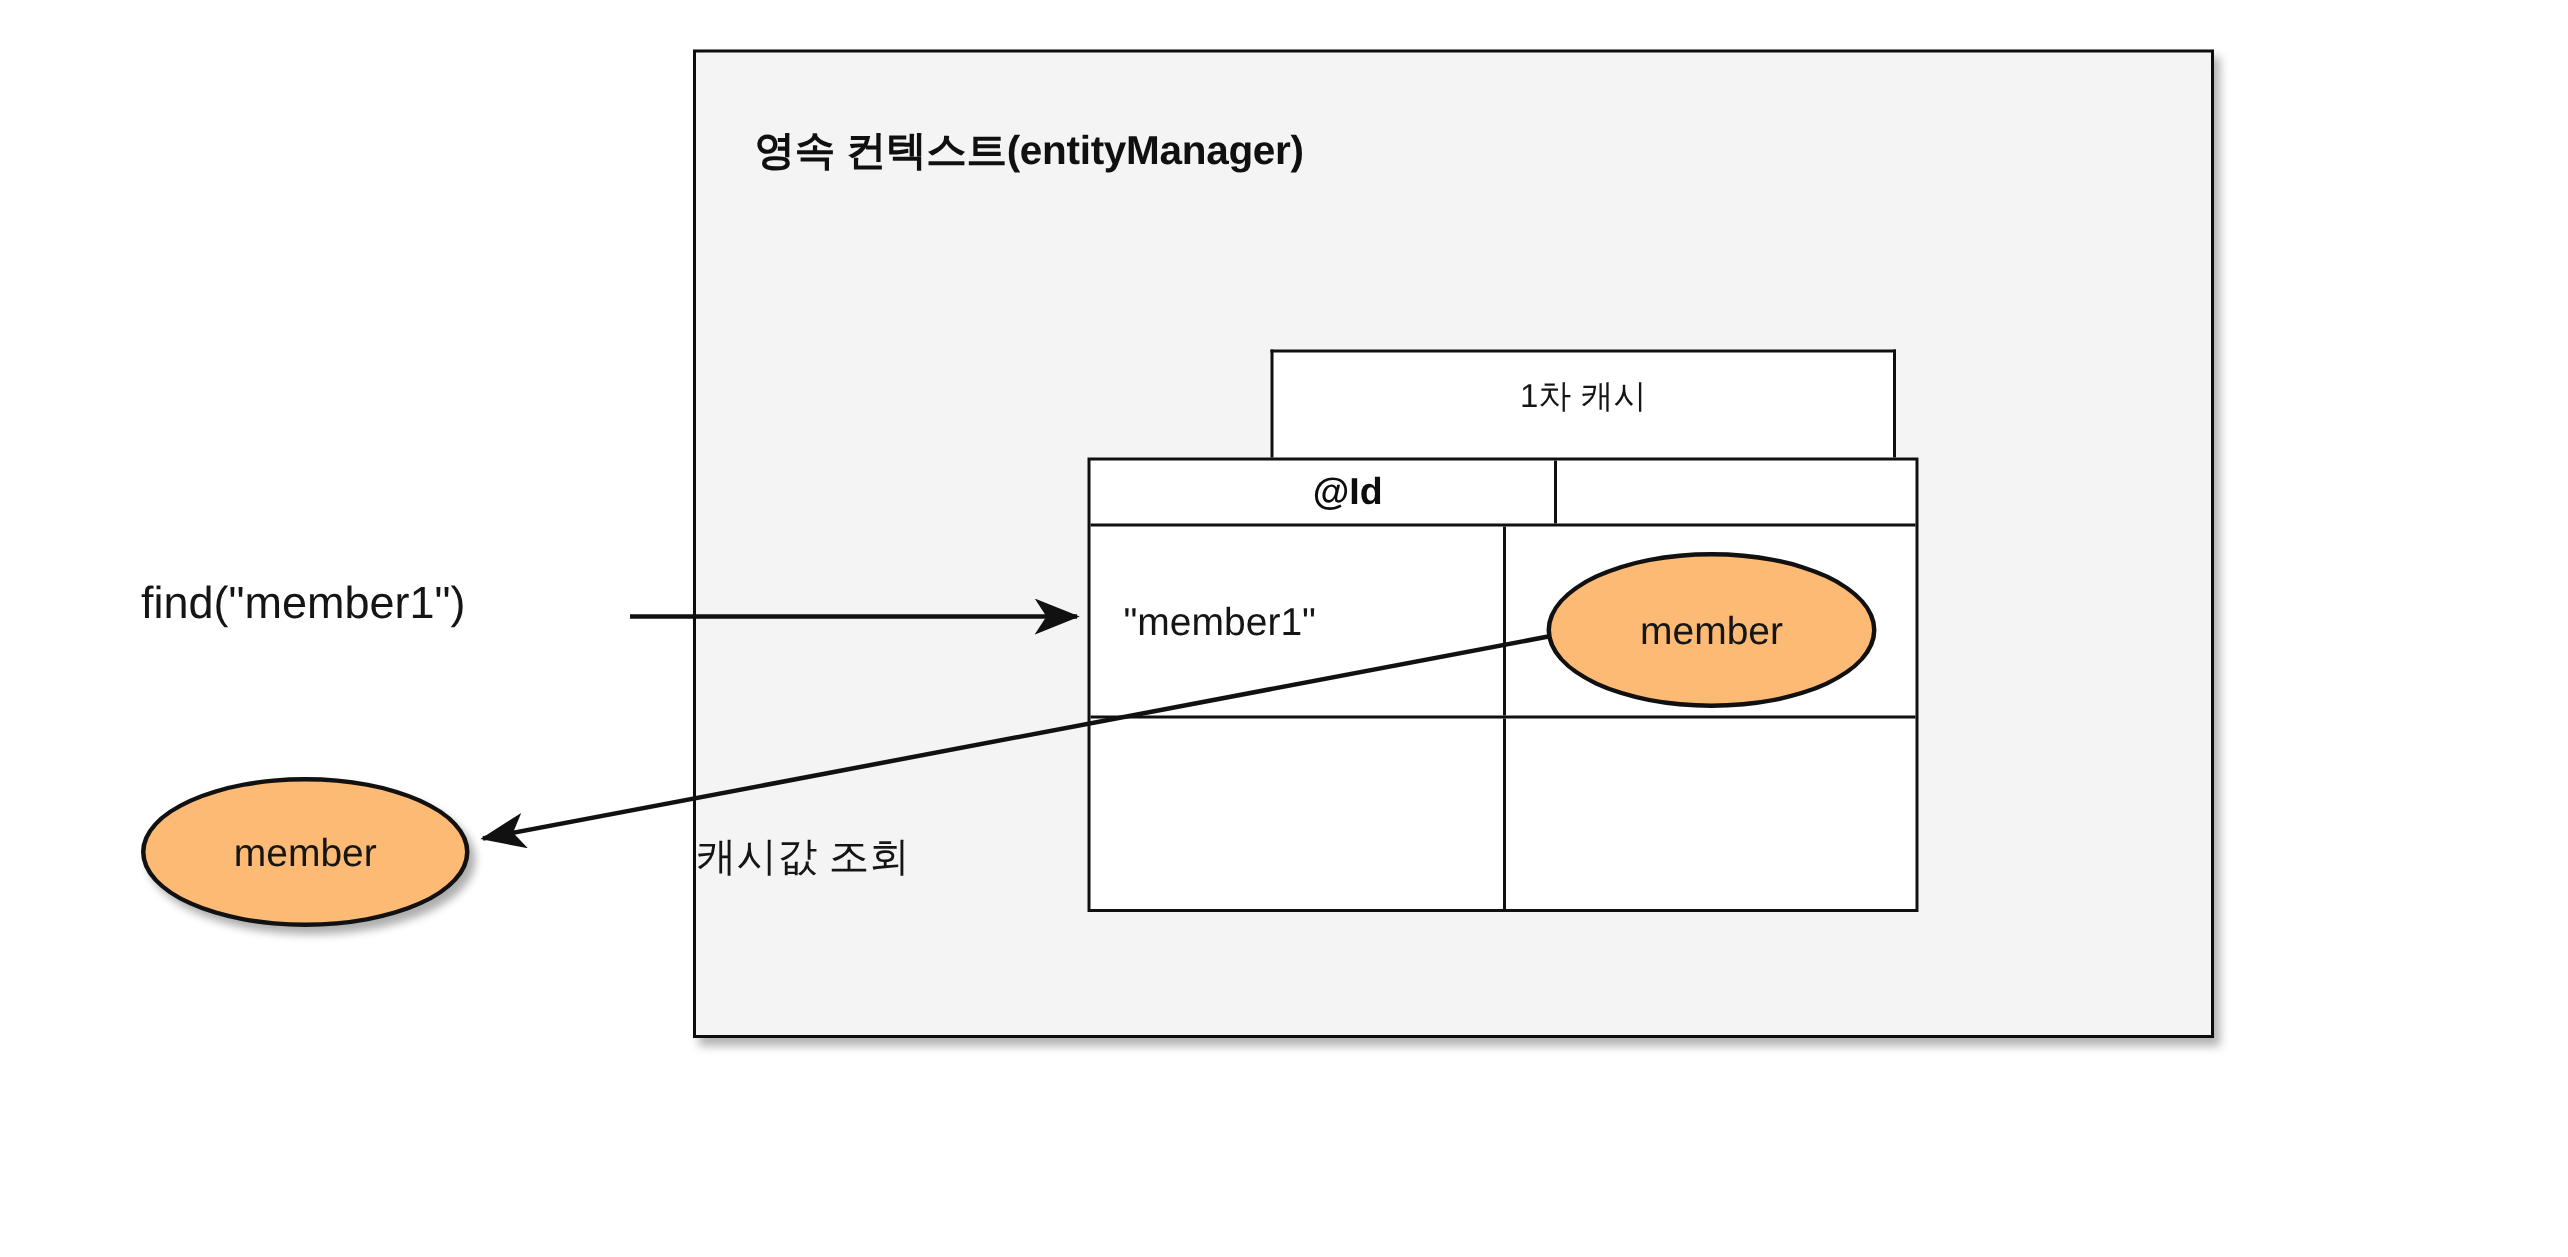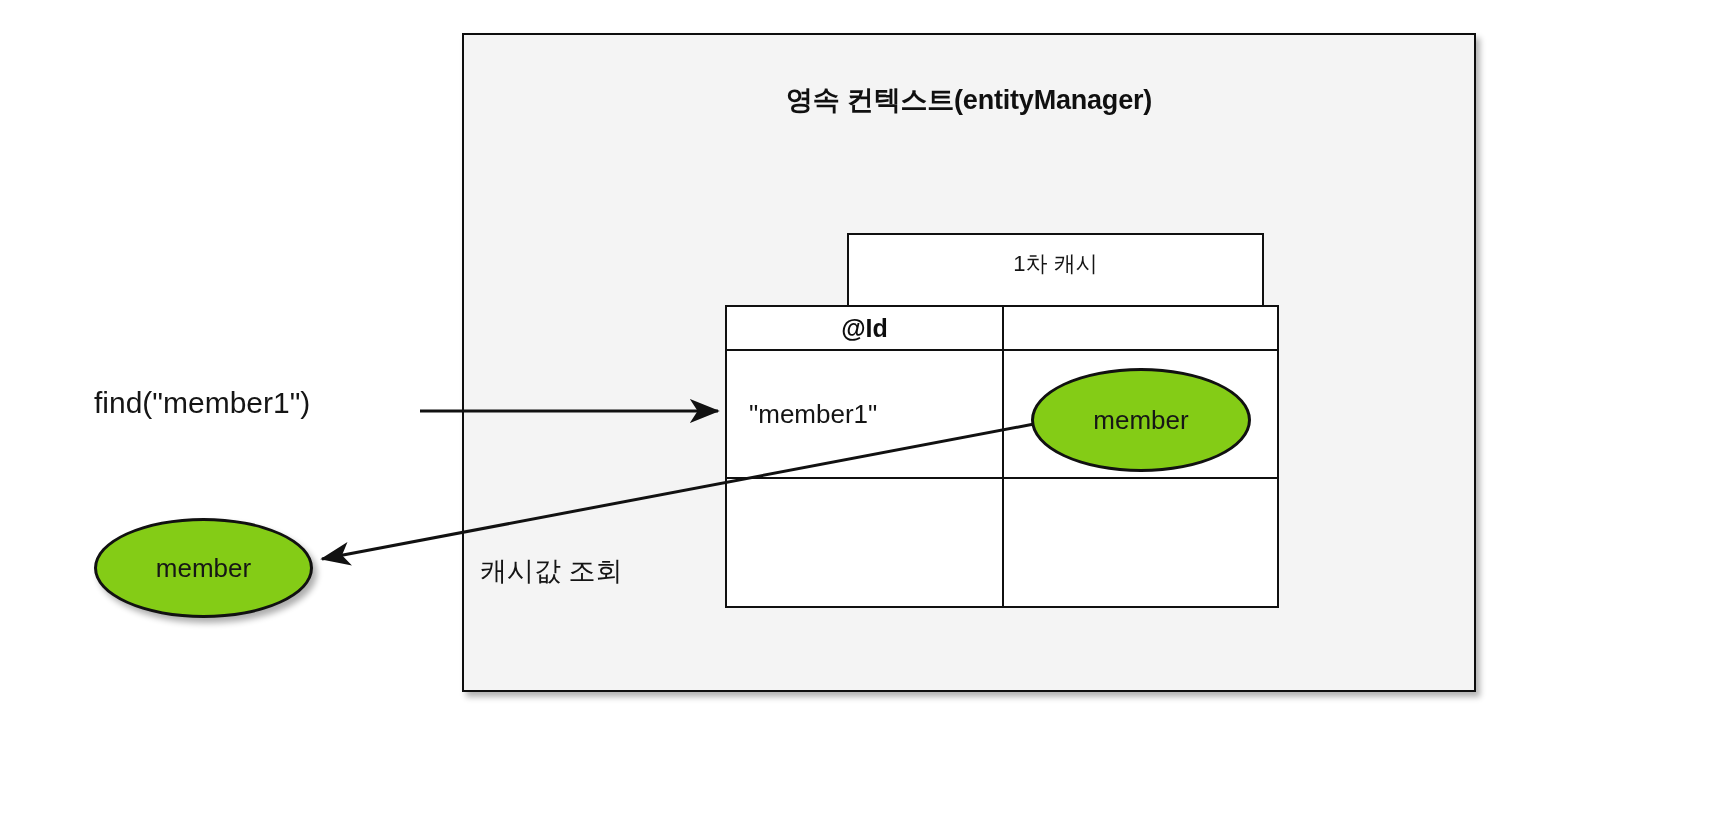--- a/index.html
+++ b/index.html
@@ -31,25 +31,26 @@
     height: 659px;
     background: #f4f4f4;
     border: 2px solid #0d0d0d;
     box-shadow: 4px 5px 6px rgba(0,0,0,0.30);
     box-sizing: border-box;
   }
   #pc-title {
     left: 462px;
     top: 82px;
     width: 1014px;
-    text-align: center;
+    text-align: left;
     font-size: 27px;
     font-weight: bold;
     color: #101010;
     letter-spacing: -0.2px;
+    padding-left: 41px;
   }
 
   
   #cache-tab {
     left: 847px;
     top: 233px;
     width: 417px;
     height: 75px;
     background: #ffffff;
     border: 2px solid #101010;
@@ -97,33 +98,34 @@
     justify-content: center;
   }
   .col-entity {
     flex: 1 1 auto;
     justify-content: center;
   }
   .th {
     font-size: 25px;
     font-weight: bold;
     color: #0d0d0d;
+    margin-left: 34px;
   }
   #cell-id-value {
     font-size: 26px;
     color: #151515;
     justify-content: flex-start;
     padding-left: 22px;
   }
 
   
   .ellipse {
     border: 3px solid #111111;
     border-radius: 50%;
-    background: #84cc16;
+    background: #fdba74;
     display: flex;
     align-items: center;
     justify-content: center;
     box-sizing: border-box;
     font-size: 26px;
     color: #161616;
   }
   #entity-ellipse {
     left: 1031px;
     top: 368px;
@@ -142,21 +144,21 @@
 
   
   #find-label {
     left: 94px;
     top: 386px;
     font-size: 30px;
     color: #151515;
     white-space: nowrap;
   }
   #cache-read-label {
-    left: 480px;
+    left: 464px;
     top: 553px;
     font-size: 27px;
     color: #151515;
     white-space: nowrap;
   }
 
   
   #arrows {
     left: 0;
     top: 0;

